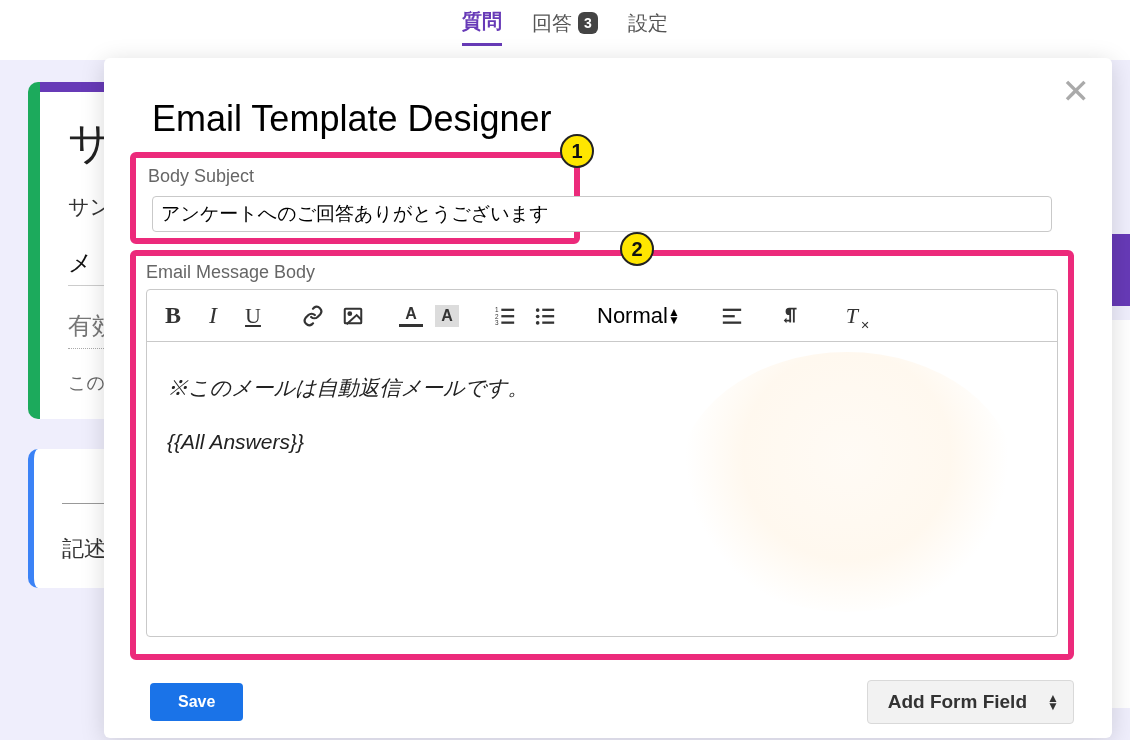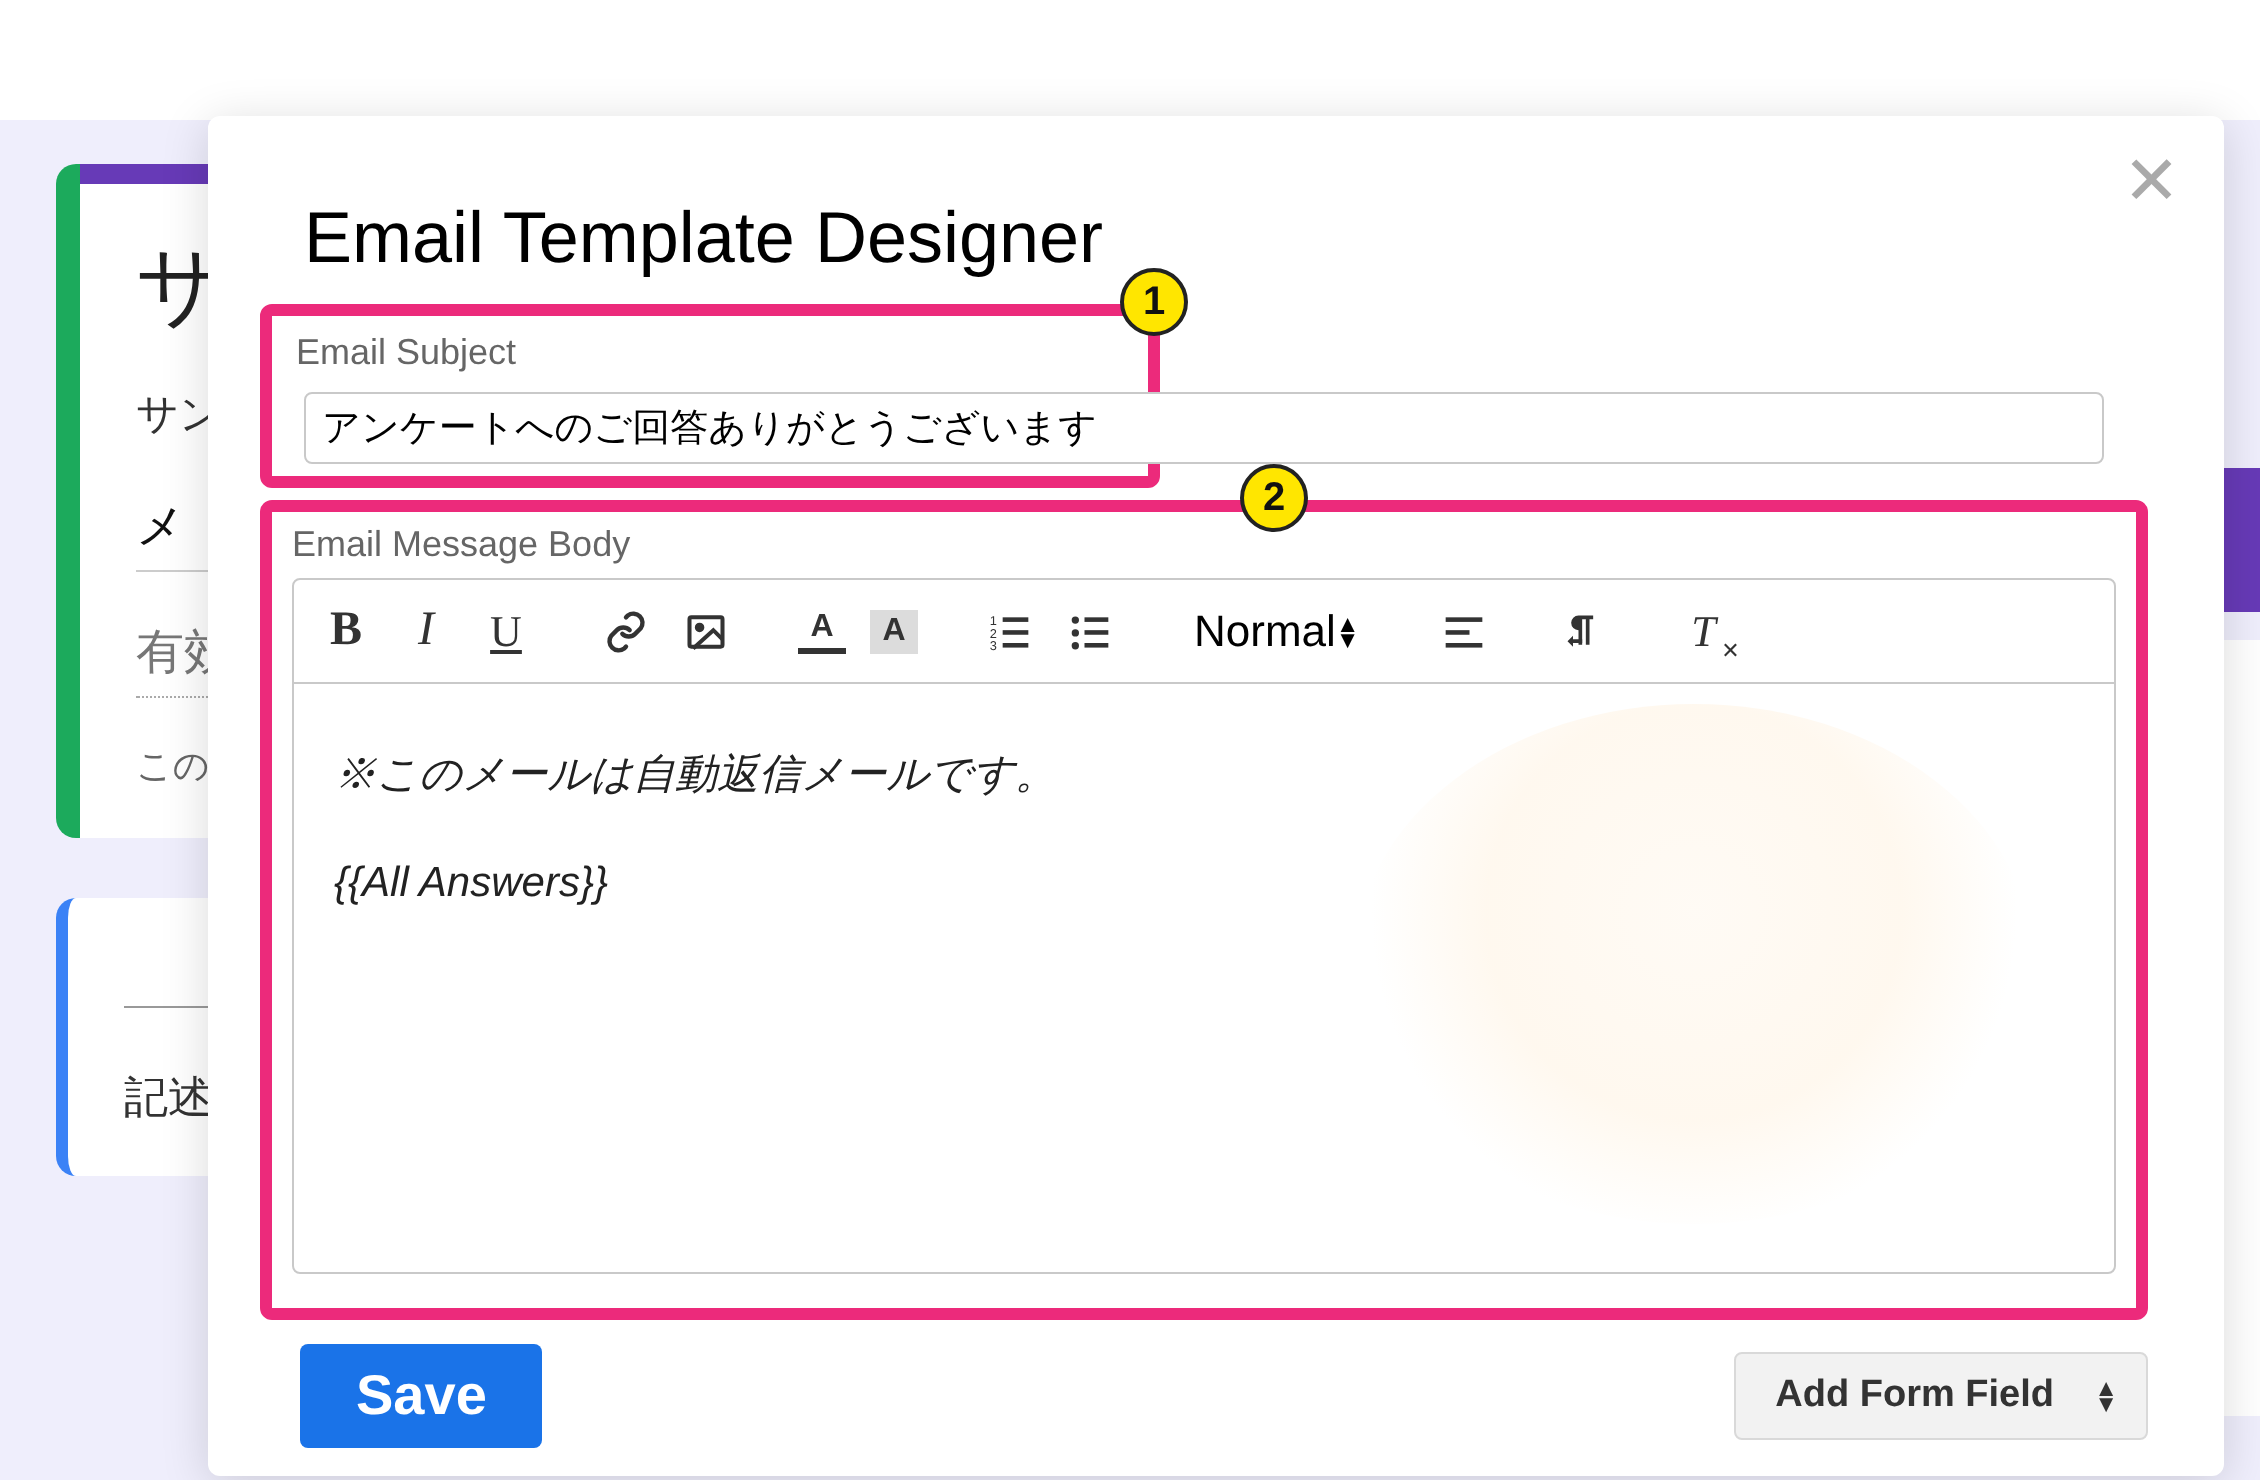--- a/index.html
+++ b/index.html
@@ -62,35 +62,43 @@
     .toolbar .boxA.col { border-bottom: 3px solid #333; }
     .toolbar .boxA.bg { background: #dcdcdc; }
     .toolbar .sizesel { display: flex; align-items: center; font-size: 22px; cursor: pointer; padding: 2px 6px; }
     .toolbar .updown { display: flex; flex-direction: column; line-height: 8px; font-size: 12px; }
     .bodycontent { flex: 1; padding: 30px 20px; font-size: 21px; color: #222; line-height: 1.5; overflow: hidden; position: relative; }
     .bodycontent p { margin-bottom: 22px; font-style: italic; }
     .mascot { position: absolute; right: 40px; top: 10px; width: 340px; height: 260px; opacity: 0.18; border-radius: 50%; background: radial-gradient(circle at 50% 40%, #ffe7c7 0%, #ffd9a5 45%, rgba(255,255,255,0) 70%); pointer-events: none; }
 
     
     .footer { position: absolute; left: 150px; right: 56px; bottom: 16px; display: flex; align-items: center; gap: 26px; z-index: 5; }
-    .savebtn { background: #1a73e8; color: #fff; font-size: 28px; font-weight: 600; border: none; border-radius: 4px; padding: 10px 28px; cursor: pointer; }
+    .savebtn { background: #1a73e8; color: #fff; font-size: 16px; font-weight: 600; border: none; border-radius: 4px; padding: 10px 28px; cursor: pointer; }
     .cancelbtn { background: #f2f2f2; border: 1px solid #d9d9d9; color: #555; font-size: 19px; border-radius: 4px; padding: 10px 22px; cursor: pointer; font-weight: 500; }
     .addfield { margin-left: auto; background: #f2f2f2; border: 1px solid #d9d9d9; color: #333; font-size: 19px; font-weight: 600; border-radius: 4px; padding: 10px 46px 10px 20px; cursor: pointer; position: relative; }
     .addfield .updown { position: absolute; right: 14px; top: 50%; transform: translateY(-50%); display: flex; flex-direction: column; line-height: 8px; font-size: 12px; color: #333; }
 
     
     .num-badge { position: absolute; width: 34px; height: 34px; border-radius: 50%; background: #ffe600; border: 2px solid #222; display: flex; align-items: center; justify-content: center; font-size: 20px; font-weight: 700; color: #111; z-index: 10; }
     .num1 { top: 134px; left: 560px; }
     .num2 { top: 232px; left: 620px; }
   </style>
 </head>
 <body>
 
 <div class="stage">
 
+  <div class="toptabs">
+    <div class="tab active">質問</div>
+    <div class="tab">
+      <span>回答</span>
+      <span class="badge">3</span>
+    </div>
+    <div class="tab">設定</div>
+  </div>
 
   <div class="bgpage">
     <div class="card1">
       <h1>サ</h1>
       <div class="desc">サン</div>
       <div class="row">メ</div>
       <div class="row small">有効</div>
       <div class="note">この</div>
     </div>
     <div class="card2">
@@ -120,21 +128,21 @@
 
   <div class="modal">
     <span class="closebtn">✕</span>
     <h2>Email Template Designer</h2>
   </div>
 
   <div class="num-badge num1">1</div>
   <div class="num-badge num2">2</div>
 
   <div class="subjectwrap">
-    <div class="label-sm">Email Subject</div>
+    <div class="label-sm">Body Subject</div>
   </div>
   <input class="subj-input" type="text" value="アンケートへのご回答ありがとうございます" style="">
 
   <div class="bodywrap">
     <div class="label-sm">Email Message Body</div>
     <div class="editorbox">
       <div class="toolbar">
         <div class="grp">
           <span class="btn bold">B</span>
           <span class="btn ital">I</span>

